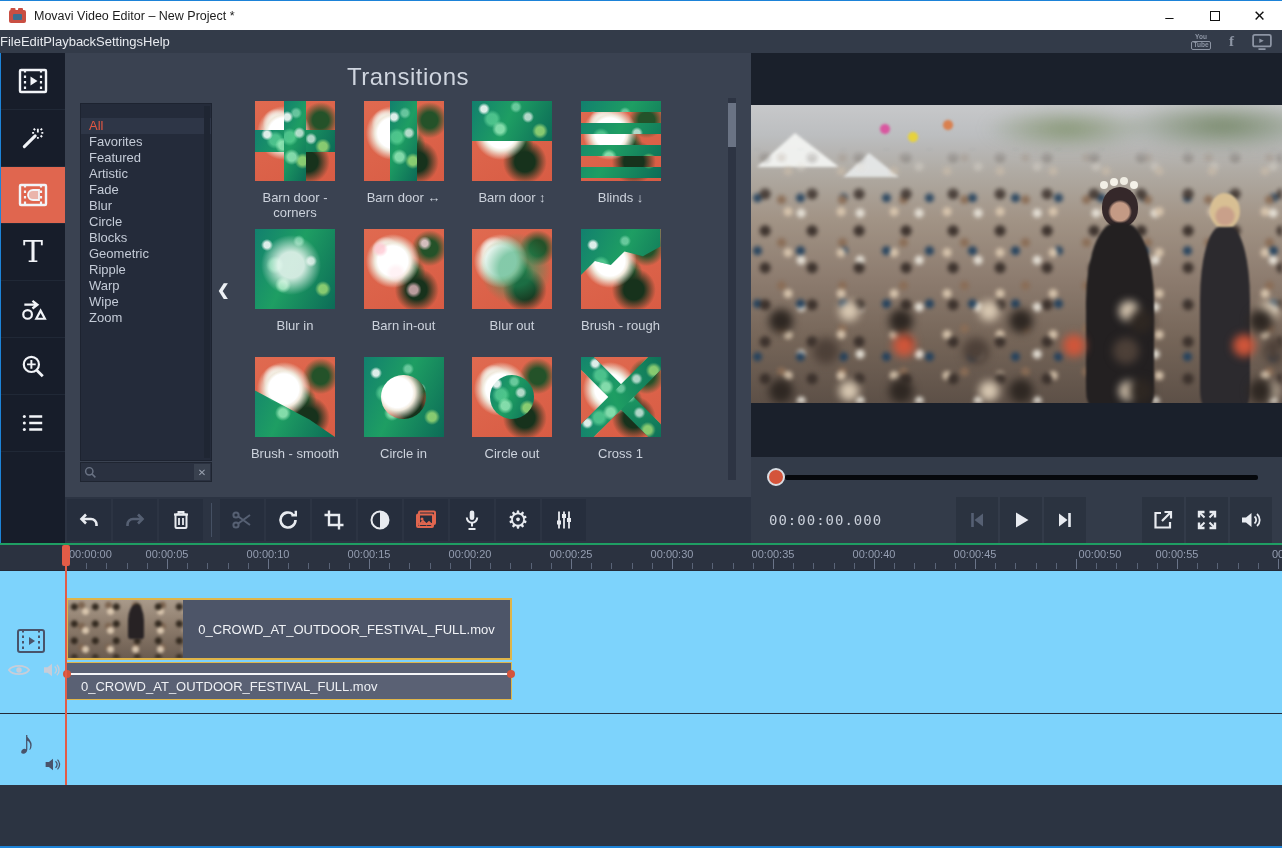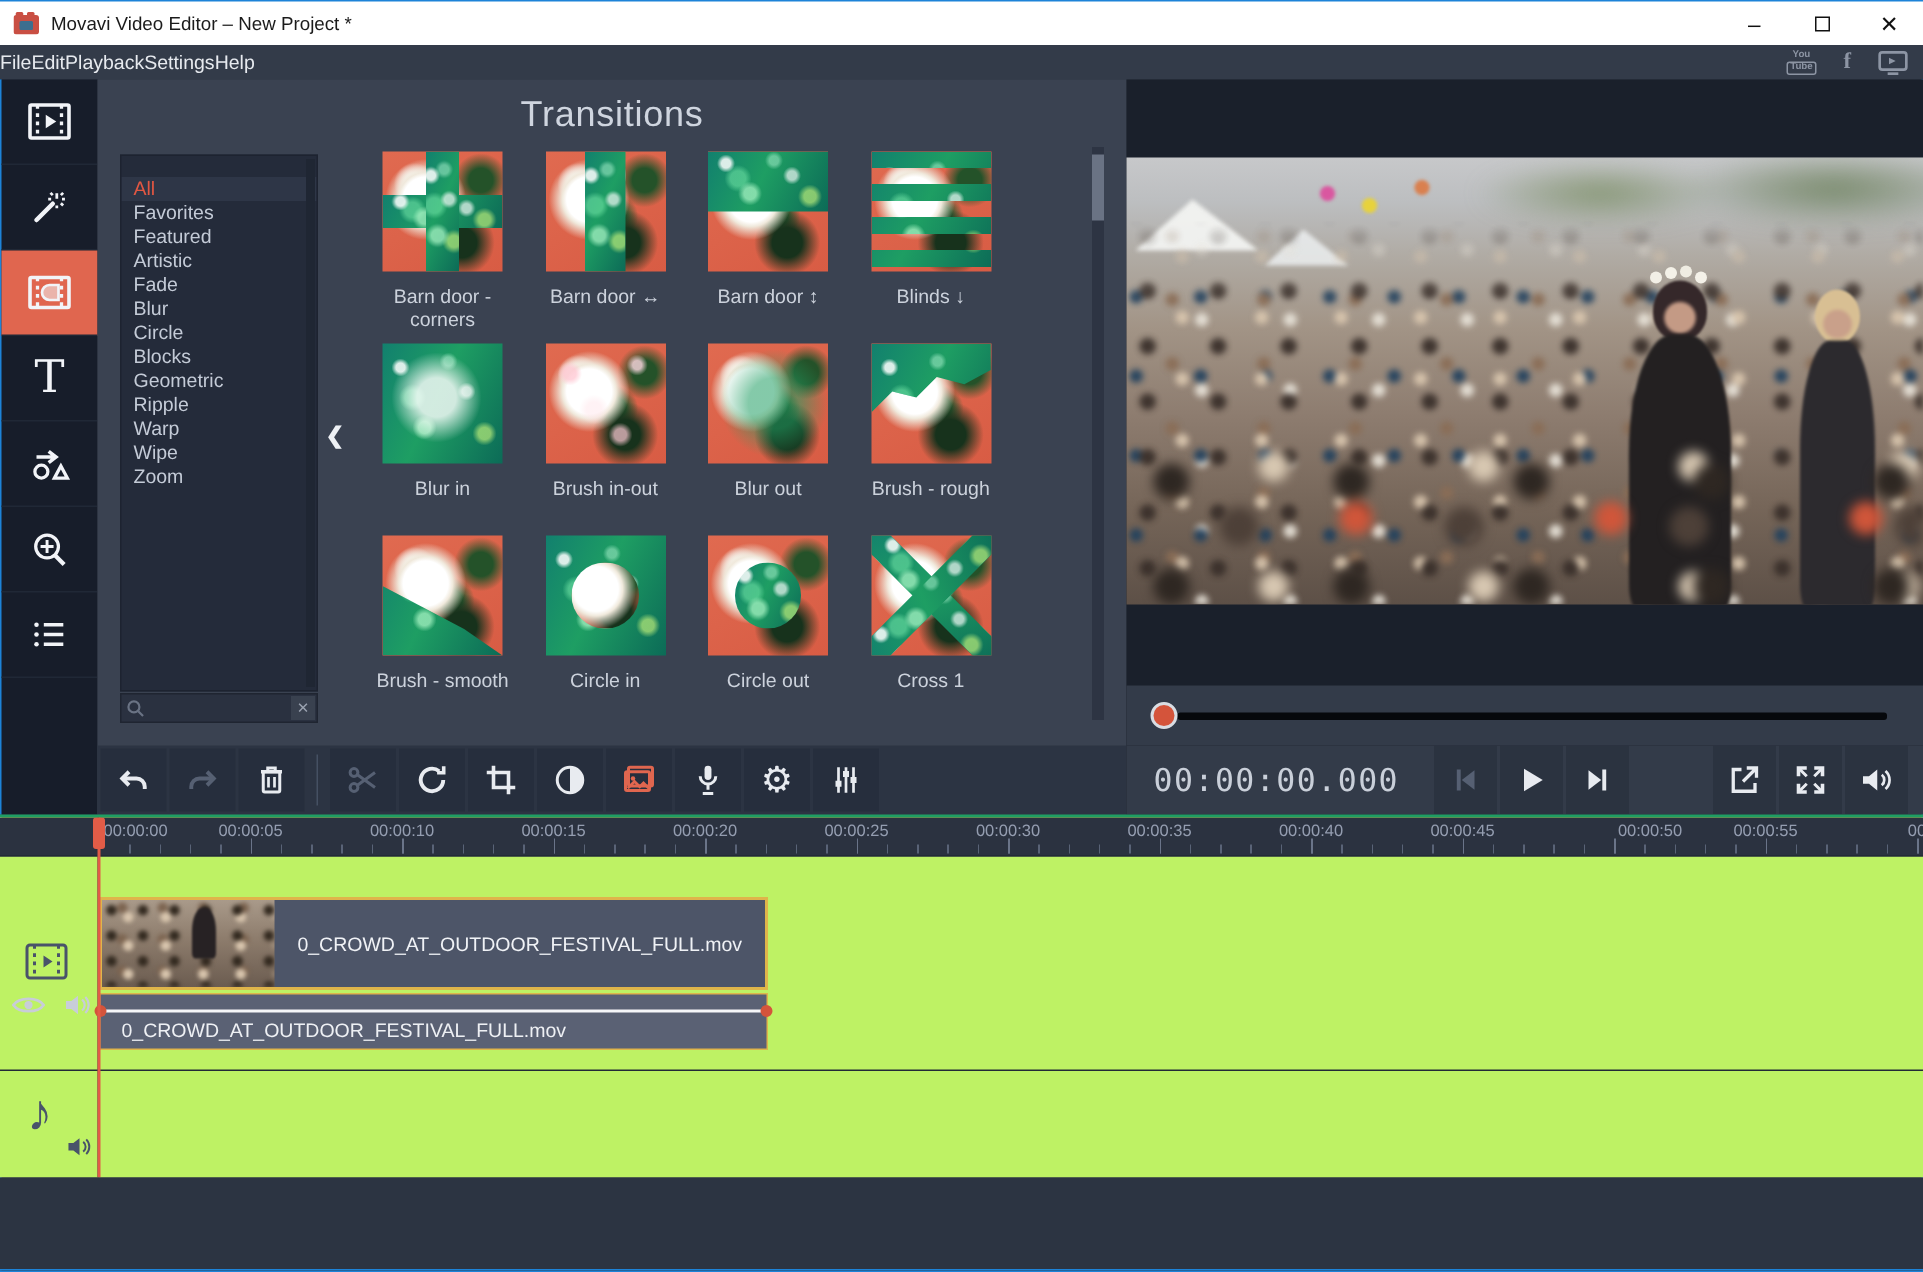--- a/index.html
+++ b/index.html
@@ -138,42 +138,42 @@
   .fig-blonde .head{position:absolute;left:16px;top:0;width:30px;height:36px;border-radius:50%;
     background:radial-gradient(circle at 50% 64%, #c9a08a 0 8px, #d8bf93 11px);filter:blur(.8px);}
   .fig-blonde .body{position:absolute;left:6px;top:34px;width:50px;height:180px;border-radius:40% 40% 10% 10%;
     background:#2c2a2e;filter:blur(1.2px);}
   .seek-row{position:absolute;left:0;top:404px;width:531px;height:40px;background:#333b49;}
   .seek-bar{position:absolute;left:34px;right:24px;top:18px;height:5px;background:#06080c;border-radius:2px;}
   .seek-knob{position:absolute;left:16px;top:11px;width:18px;height:18px;border-radius:50%;
     background:#d4543b;border:2px solid #d9dde3;}
   .ctrl-row{position:absolute;left:0;top:444px;width:531px;height:46px;background:#333b49;}
   .timecode{position:absolute;left:18px;top:0;height:46px;display:flex;align-items:center;
-    font-family:"DejaVu Sans Mono",monospace;font-size:21px;letter-spacing:1px;color:#c9cfd9;}
+    font-family:"DejaVu Sans Mono",monospace;font-size:14px;letter-spacing:1px;color:#c9cfd9;}
   .transport{position:absolute;left:205px;top:0;height:46px;display:flex;gap:2px;}
   .viewctl{position:absolute;right:10px;top:0;height:46px;display:flex;gap:2px;}
   .pv-btn{width:42px;height:46px;background:#2b3340;display:flex;align-items:center;justify-content:center;color:#e8ebf0;}
   .pv-btn.dim{color:#566073;}
 
   
   .toolbar{position:absolute;left:0;bottom:0;width:100%;height:46px;background:#2c3443;display:flex;
     align-items:center;padding-left:2px;gap:2px;}
   .tb-btn{width:44px;height:42px;background:#262e3d;display:flex;align-items:center;justify-content:center;
     color:#e8ebf0;}
   .tb-btn.dim{color:#566073;}
   .tb-btn.accent{color:#e0664f;}
   .tb-sep{width:13px;height:42px;display:flex;align-items:center;justify-content:center;}
   .tb-sep i{display:block;width:1px;height:34px;background:#455063;}
   .gear-glyph{font-size:24px;line-height:1;font-family:"DejaVu Sans",sans-serif;}
 
   
   .greenline{position:absolute;left:0;top:543px;width:100%;height:2px;background:#1f9e63;}
 
   
-  .timeline{position:absolute;left:0;top:545px;width:1282px;height:240px;background:#bef264;overflow:hidden;}
+  .timeline{position:absolute;left:0;top:545px;width:1282px;height:240px;background:#7dd3fc;overflow:hidden;}
   .ruler{position:absolute;left:0;top:0;width:100%;height:26px;background:#2b3240;border-bottom:1px solid #232a37;}
   .ruler-label{position:absolute;top:3px;font-size:11px;color:#949db0;transform:translateX(-50%);white-space:nowrap;}
   .ticks-minor{position:absolute;left:66px;right:0;bottom:1px;height:6px;
     background:repeating-linear-gradient(90deg,#596377 0 1px,rgba(0,0,0,0) 1px 20.2px);}
   .ticks-major{position:absolute;left:66px;right:0;bottom:1px;height:10px;
     background:repeating-linear-gradient(90deg,#6a7489 0 1px,rgba(0,0,0,0) 1px 101px);}
   .gutter-line{position:absolute;left:65px;top:0;bottom:0;width:1px;background:#242b38;}
   .row-divider{position:absolute;left:0;top:168px;width:100%;height:1px;background:#232a37;}
   .g-film{position:absolute;left:16px;top:83px;color:#49536a;}
   .g-eye{position:absolute;left:8px;top:117px;color:#c8cdd8;}
@@ -359,21 +359,21 @@
           <div class="cell" style="left: 0px; top: 128px;">
             <div class="thumb imgB">
               <i class="ov flower-haze "></i>
             </div>
                     <div class="cell-label">Blur in</div>
           </div>
           <div class="cell" style="left: 108.5px; top: 128px;">
             <div class="thumb imgA">
               <i class="ov pink-haze "></i>
             </div>
-                    <div class="cell-label">Brush in-out</div>
+                    <div class="cell-label">Barn in-out</div>
           </div>
           <div class="cell" style="left: 217px; top: 128px;">
             <div class="thumb imgA">
               <i class="ov green-haze "></i>
             </div>
                     <div class="cell-label">Blur out</div>
           </div>
           <div class="cell" style="left: 325.5px; top: 128px;">
             <div class="thumb imgA">
               <i class="ov imgB jag-tl"></i>

